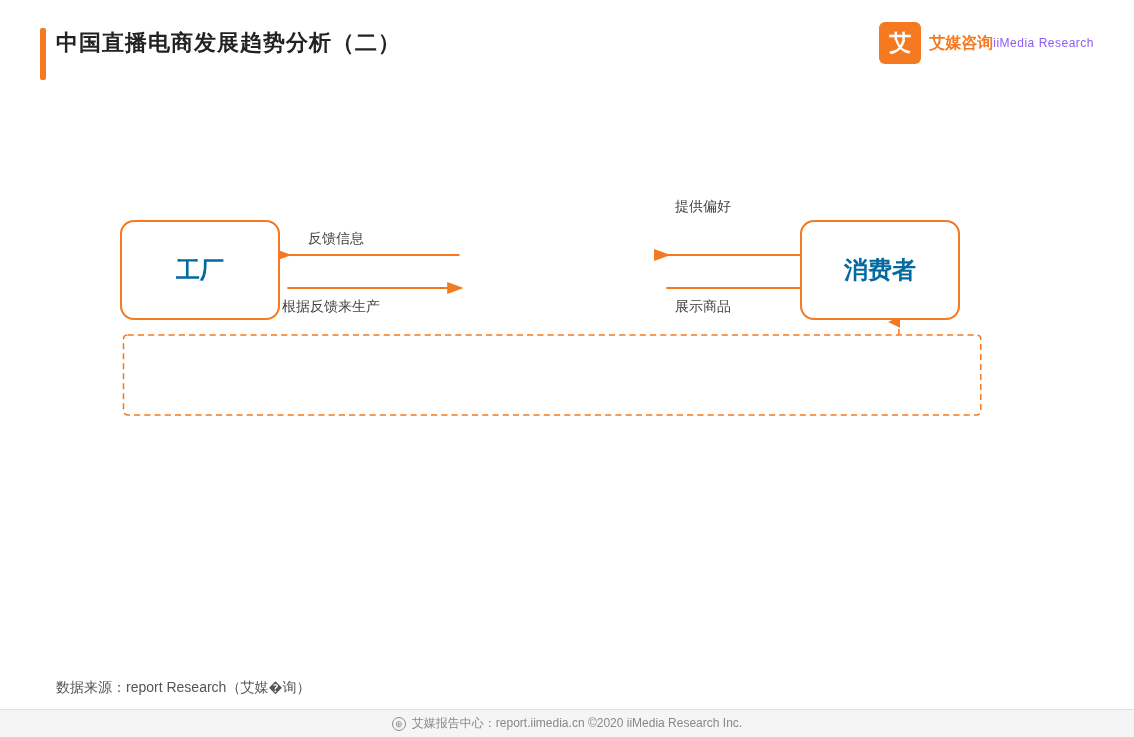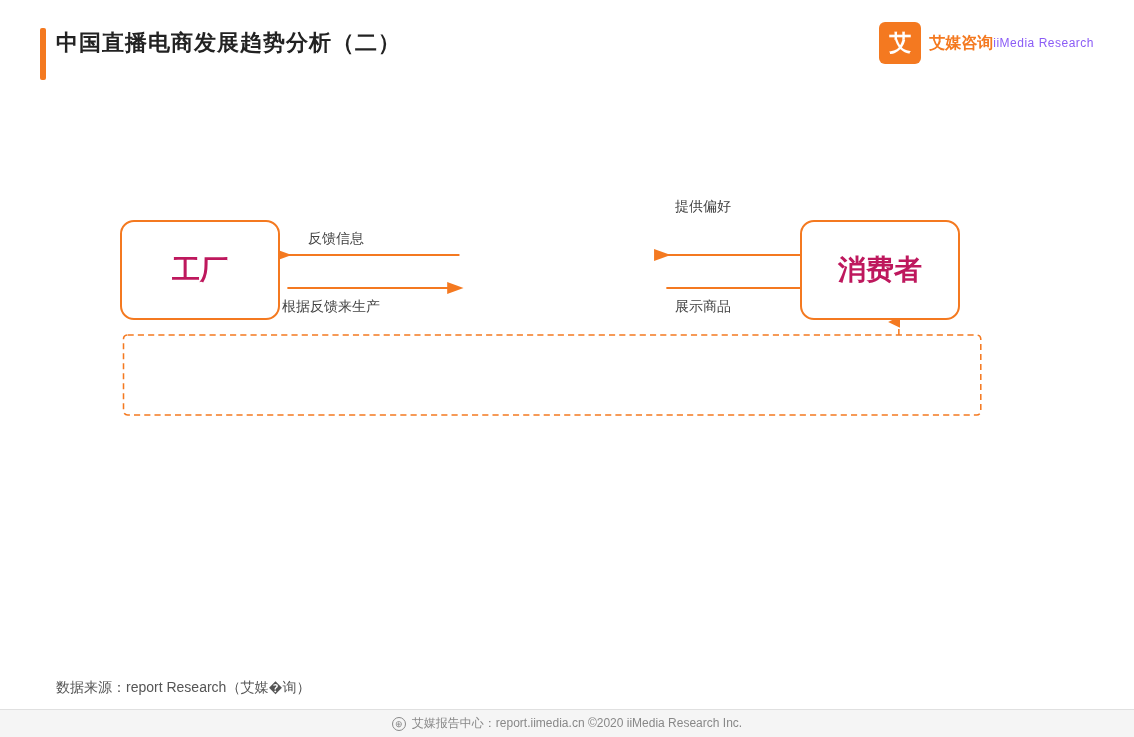--- a/index.html
+++ b/index.html
@@ -84,23 +84,23 @@
     }
 
     
     .box {
       position: absolute;
       border: 2.5px solid #f47920;
       border-radius: 14px;
       display: flex;
       align-items: center;
       justify-content: center;
-      font-size: 28px;
-      font-weight: bold;
-      color: #be185d;
+      font-size: 24px;
+      font-weight: bold;
+      color: #0369a1;
       background: #fff;
     }
 
     .box-factory {
       left: 60px;
       top: 80px;
       width: 160px;
       height: 100px;
     }
 

